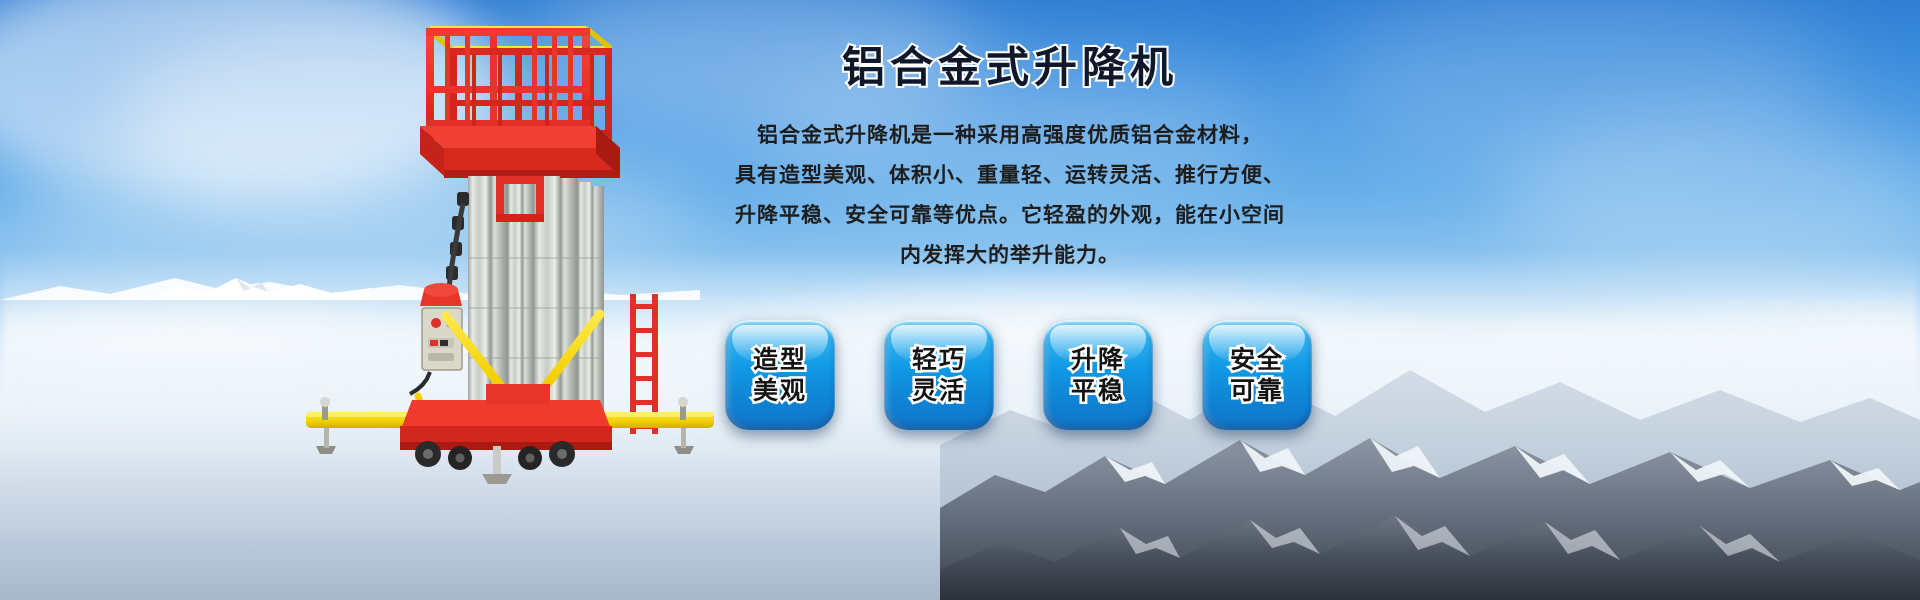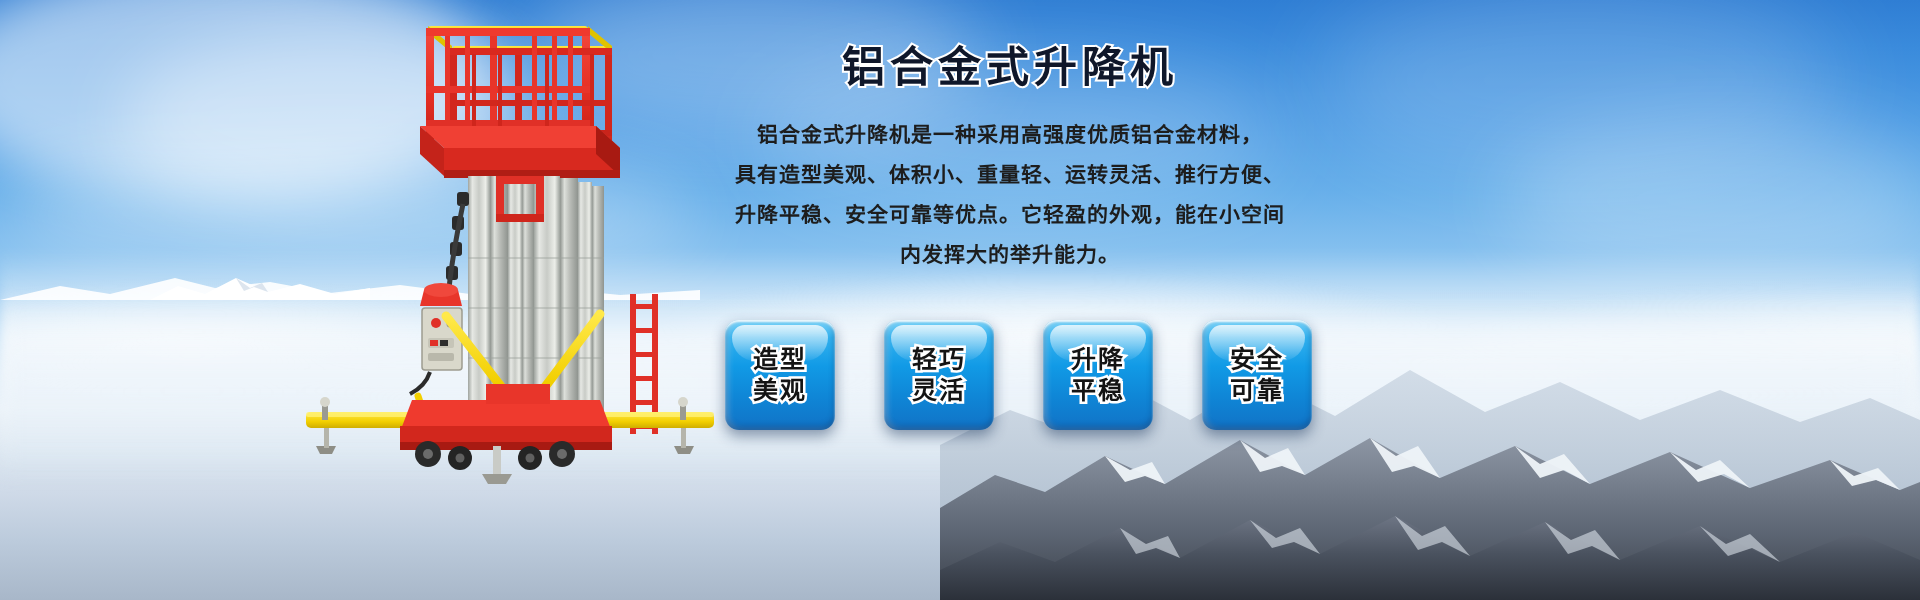--- a/index.html
+++ b/index.html
@@ -109,21 +109,21 @@
     color:#ffffff;
     white-space:pre;
   }
 
   
   #features{
     position:absolute;left:725px;top:320px;
     display:flex;gap:49px;
   }
   .feat{
-    position:relative;width:110px;height:110px;border-radius:14px;
+    position:relative;width:110px;height:110px;border-radius:24px;
     background:
       linear-gradient(180deg,#7ad2f7 0%,#32b1ef 16%,#119ae6 42%,#0f86d6 70%,#1172c6 100%);
     box-shadow:
       inset 0 2px 2px rgba(255,255,255,.85),
       inset 0 -3px 6px rgba(0,40,90,.45),
       inset 3px 0 6px rgba(255,255,255,.35),
       0 6px 14px rgba(10,40,80,.45);
     display:flex;align-items:center;justify-content:center;
     cursor:pointer;
   }

